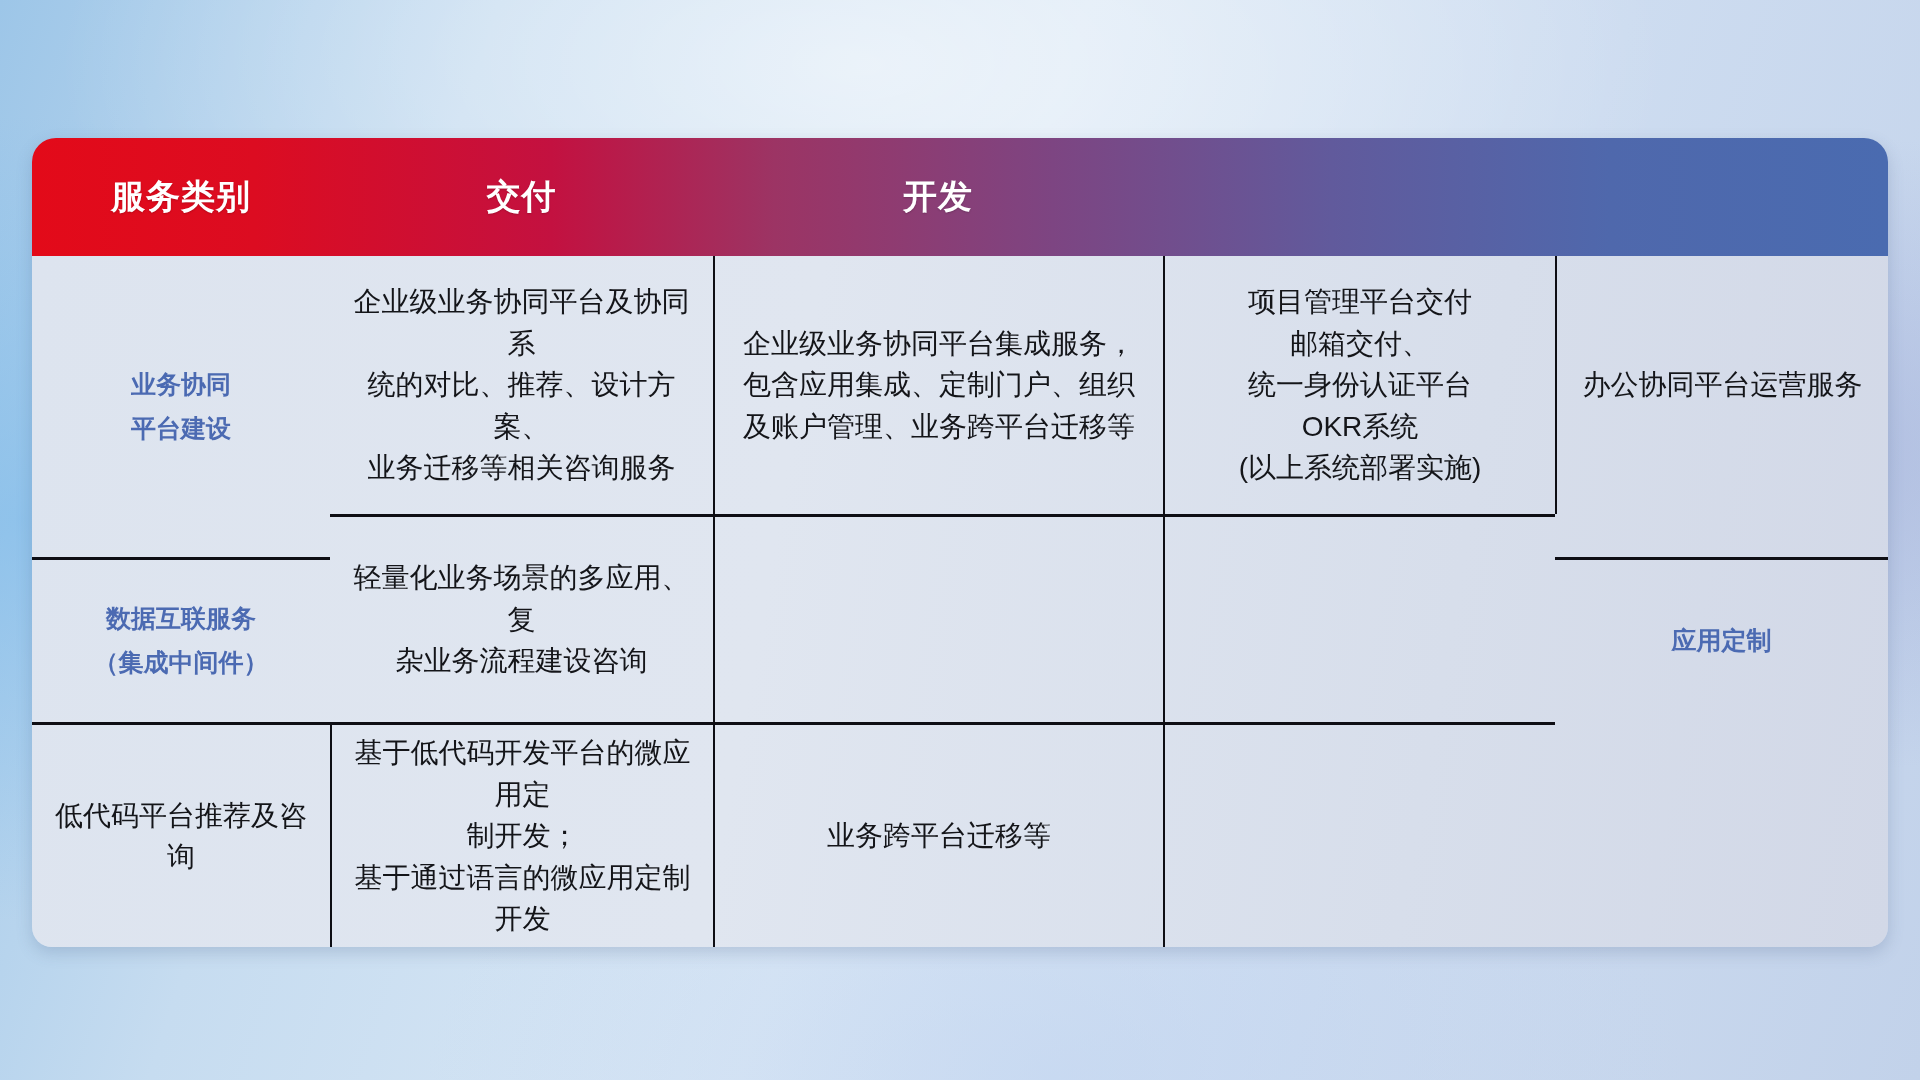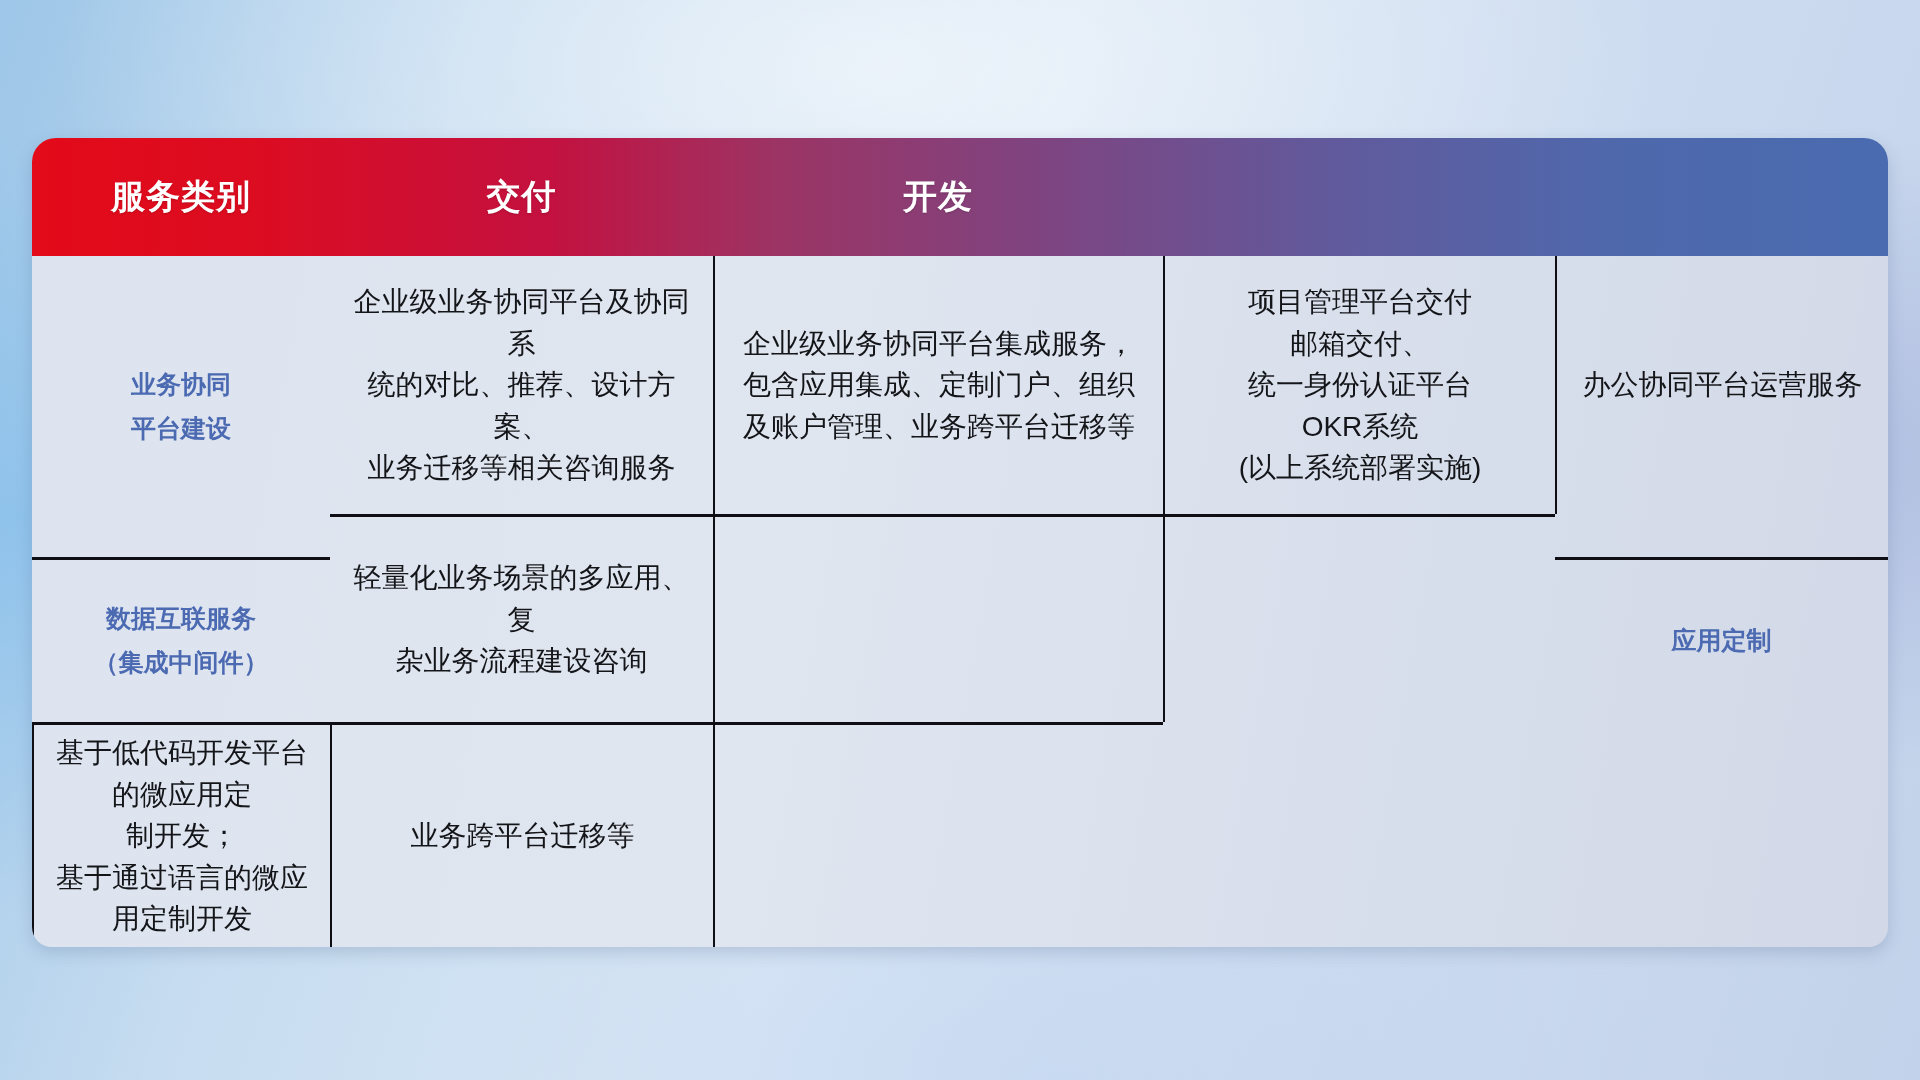--- a/index.html
+++ b/index.html
@@ -75,20 +75,21 @@
     <div class="cell bl">办公协同平台运营服务</div>
 
     <div class="cell cat bt">数据互联服务
 （集成中间件）</div>
     <div class="cell bt">轻量化业务场景的多应用、复
 杂业务流程建设咨询</div>
     <div class="cell bl bt"></div>
     <div class="cell bl bt"></div>
 
     <div class="cell cat bt">应用定制</div>
+    <div class="cell bt">低代码平台推荐及咨询</div>
     <div class="cell bl bt">基于低代码开发平台的微应用定
 制开发；
 基于通过语言的微应用定制开发</div>
     <div class="cell bl bt">业务跨平台迁移等</div>
     <div class="cell bl bt"></div>
 
   </div>
 </div>
 
 </body></html>

